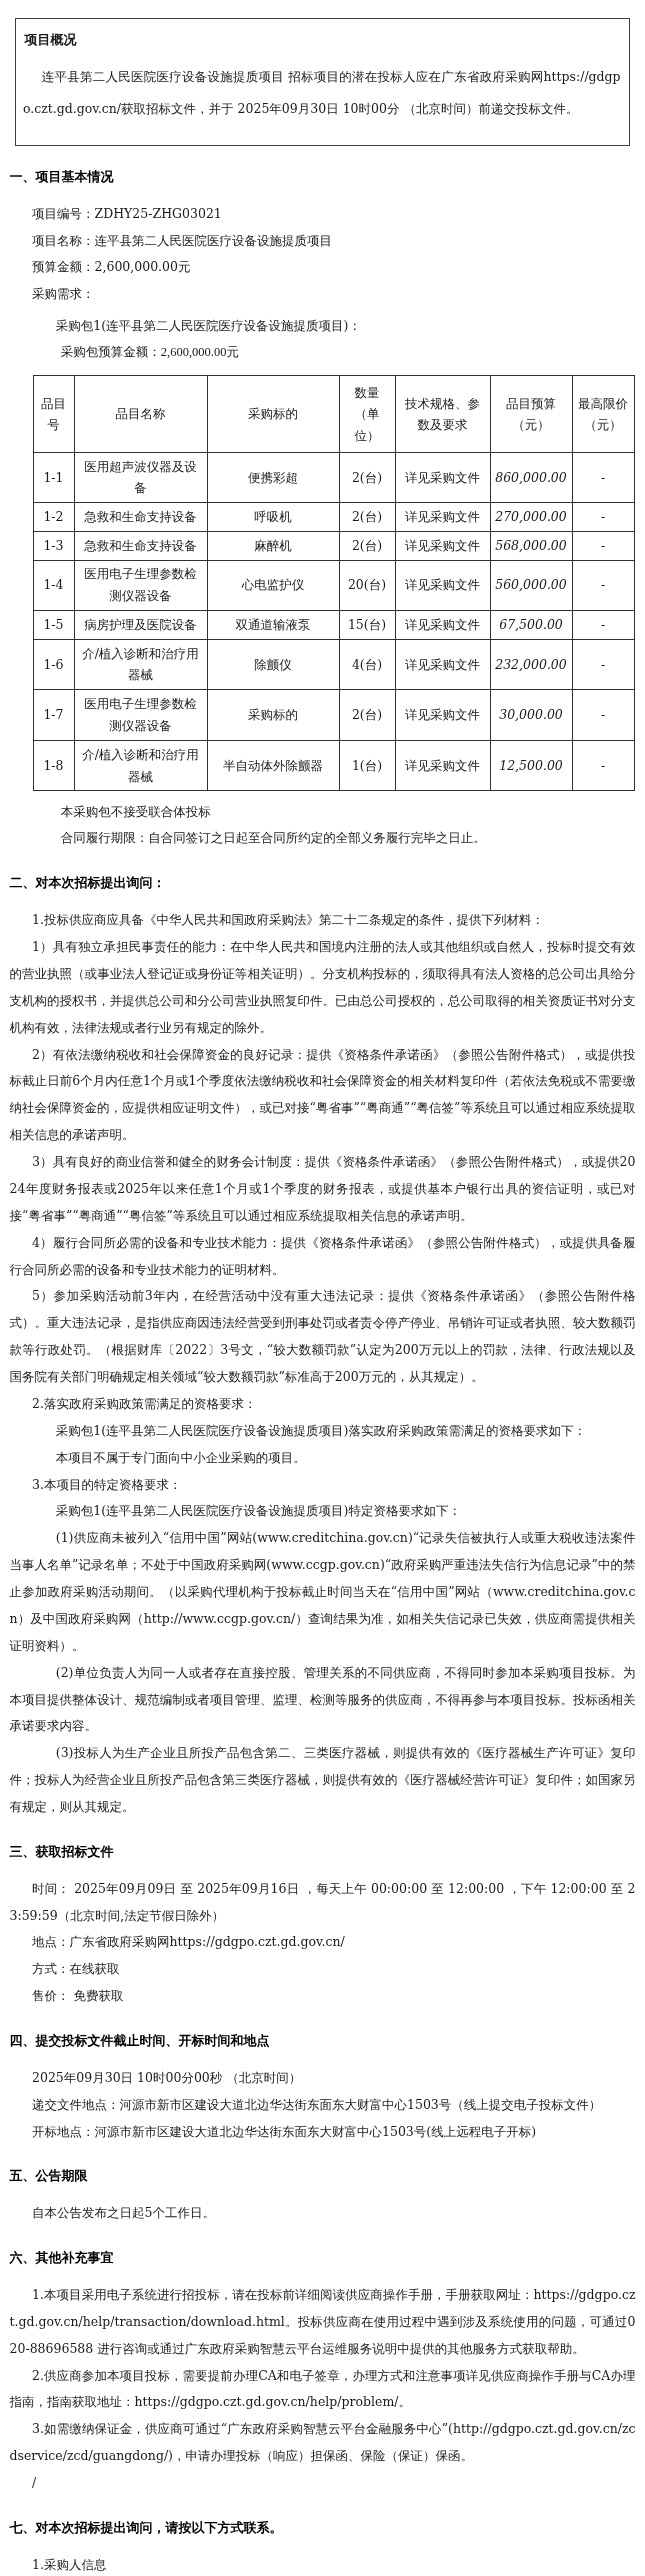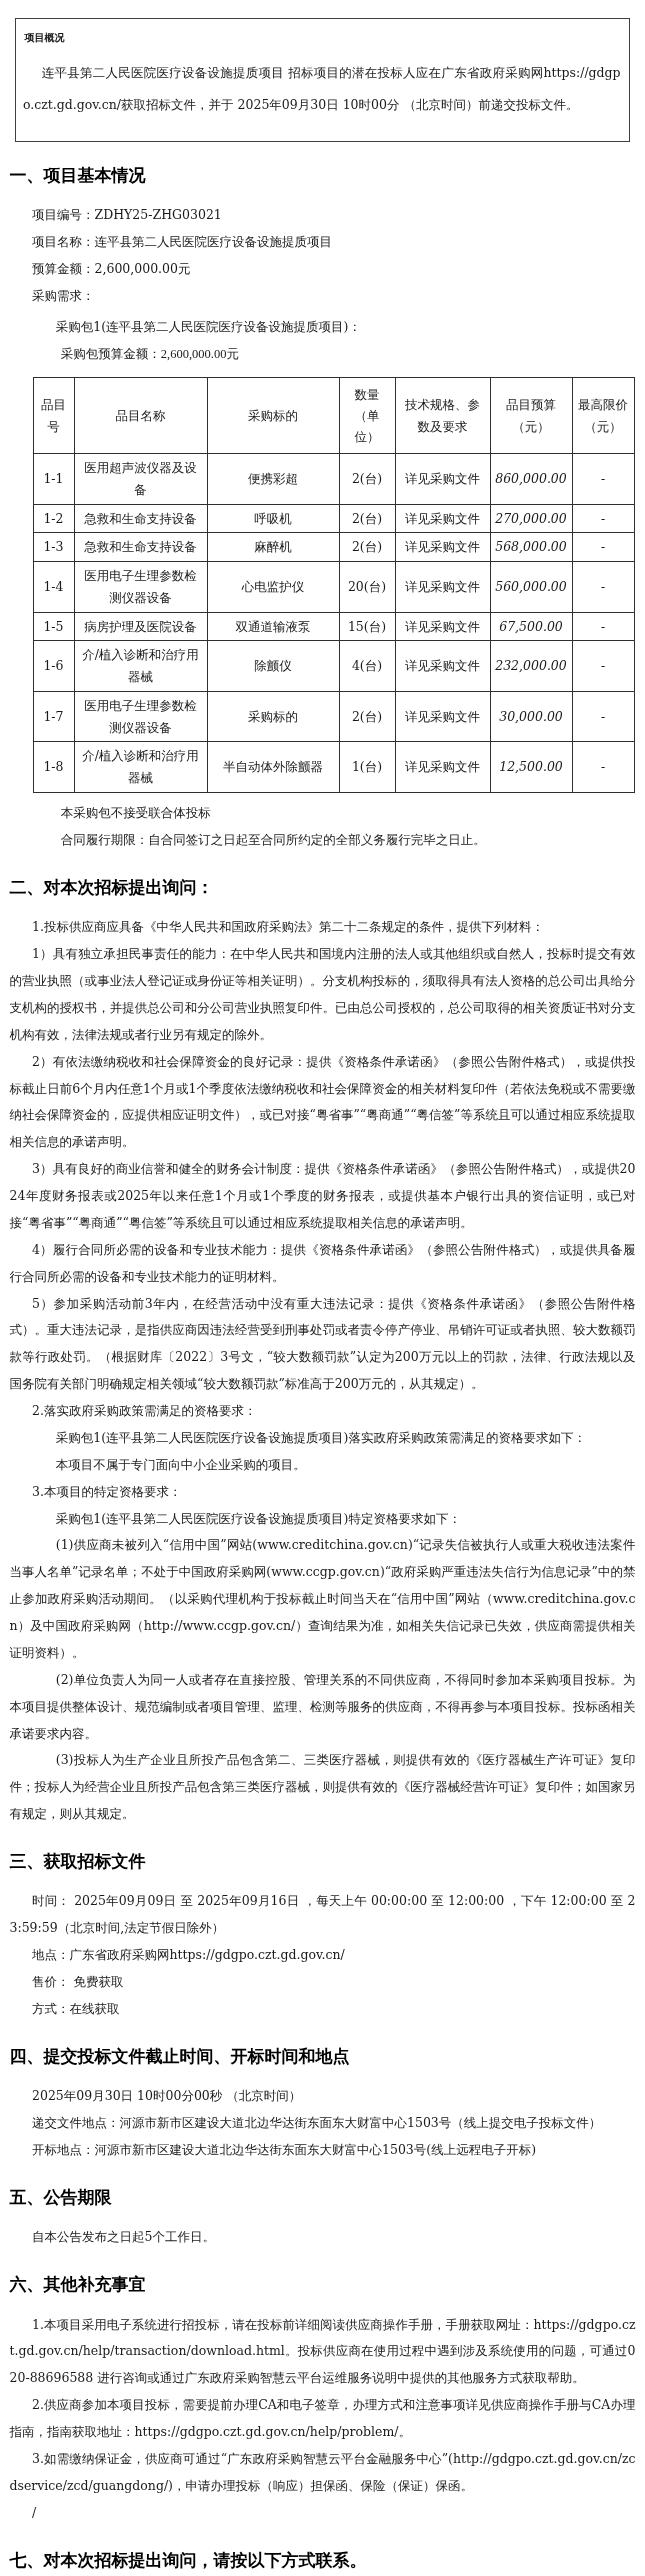--- a/index.html
+++ b/index.html
@@ -11,31 +11,31 @@
     font-family:"DejaVu Serif","Liberation Serif",serif;
     font-size:12.5px;
   }
   .doc { padding:18.3px 9.5px 0 9.5px; }
   
   .overview-box {
     border:1.5px solid #3f3f3f;
     margin:0 5.1px 13px 5.1px;
     padding:11.7px 8.8px 20.5px 7.3px;
   }
-  .overview-title { font-weight:bold; font-size:10px; margin:0 0 0 1.5px; }
+  .overview-title { font-weight:bold; font-size:13px; margin:0 0 0 1.5px; }
   .overview-text {
     margin:11.7px 0 0 0;
     text-indent:1.5em;
     line-height:2.55;
     text-align:justify;
     word-break:break-all;
   }
   
   .sec-h {
-    font-size:17px; font-weight:bold; color:#000;
+    font-size:13px; font-weight:bold; color:#000;
     margin:22px 0 14.6px 0; line-height:1.4;
   }
   
   .ln { margin:0; line-height:2.15; text-align:justify; word-break:break-all; }
   .t2 { text-indent:1.8em; }
   .t4 { text-indent:3.7em; }
   .t4b { text-indent:4.1em;font-family:Liberation Serif, serif; }
   .gap-top { margin-top:4.4px; }
   
   table.items {
@@ -185,22 +185,22 @@
   <p class="ln t4">本项目不属于专门面向中小企业采购的项目。</p>
   <p class="ln t2">3.本项目的特定资格要求：</p>
   <p class="ln t4">采购包1(连平县第二人民医院医疗设备设施提质项目)特定资格要求如下：</p>
   <p class="ln t4">(1)供应商未被列入“信用中国”网站(www.creditchina.gov.cn)“记录失信被执行人或重大税收违法案件当事人名单”记录名单；不处于中国政府采购网(www.ccgp.gov.cn)“政府采购严重违法失信行为信息记录”中的禁止参加政府采购活动期间。（以采购代理机构于投标截止时间当天在“信用中国”网站（www.creditchina.gov.cn）及中国政府采购网（http://www.ccgp.gov.cn/）查询结果为准，如相关失信记录已失效，供应商需提供相关证明资料）。</p>
   <p class="ln t4">(2)单位负责人为同一人或者存在直接控股、管理关系的不同供应商，不得同时参加本采购项目投标。为本项目提供整体设计、规范编制或者项目管理、监理、检测等服务的供应商，不得再参与本项目投标。投标函相关承诺要求内容。</p>
   <p class="ln t4">(3)投标人为生产企业且所投产品包含第二、三类医疗器械，则提供有效的《医疗器械生产许可证》复印件；投标人为经营企业且所投产品包含第三类医疗器械，则提供有效的《医疗器械经营许可证》复印件；如国家另有规定，则从其规定。</p>
 
   <h2 class="sec-h">三、获取招标文件</h2>
   <p class="ln t2">时间： 2025年09月09日 至 2025年09月16日 ，每天上午 00:00:00 至 12:00:00 ，下午 12:00:00 至 23:59:59（北京时间,法定节假日除外）</p>
   <p class="ln t2">地点：广东省政府采购网https://gdgpo.czt.gd.gov.cn/</p>
+  <p class="ln t2">方式：在线获取</p>
   <p class="ln t2">售价： 免费获取</p>
-  <p class="ln t2">方式：在线获取</p>
 
   <h2 class="sec-h">四、提交投标文件截止时间、开标时间和地点</h2>
   <p class="ln t2">2025年09月30日 10时00分00秒 （北京时间）</p>
   <p class="ln t2">递交文件地点：河源市新市区建设大道北边华达街东面东大财富中心1503号（线上提交电子投标文件）</p>
   <p class="ln t2">开标地点：河源市新市区建设大道北边华达街东面东大财富中心1503号(线上远程电子开标)</p>
 
   <h2 class="sec-h">五、公告期限</h2>
   <p class="ln t2">自本公告发布之日起5个工作日。</p>
 
   <h2 class="sec-h">六、其他补充事宜</h2>

